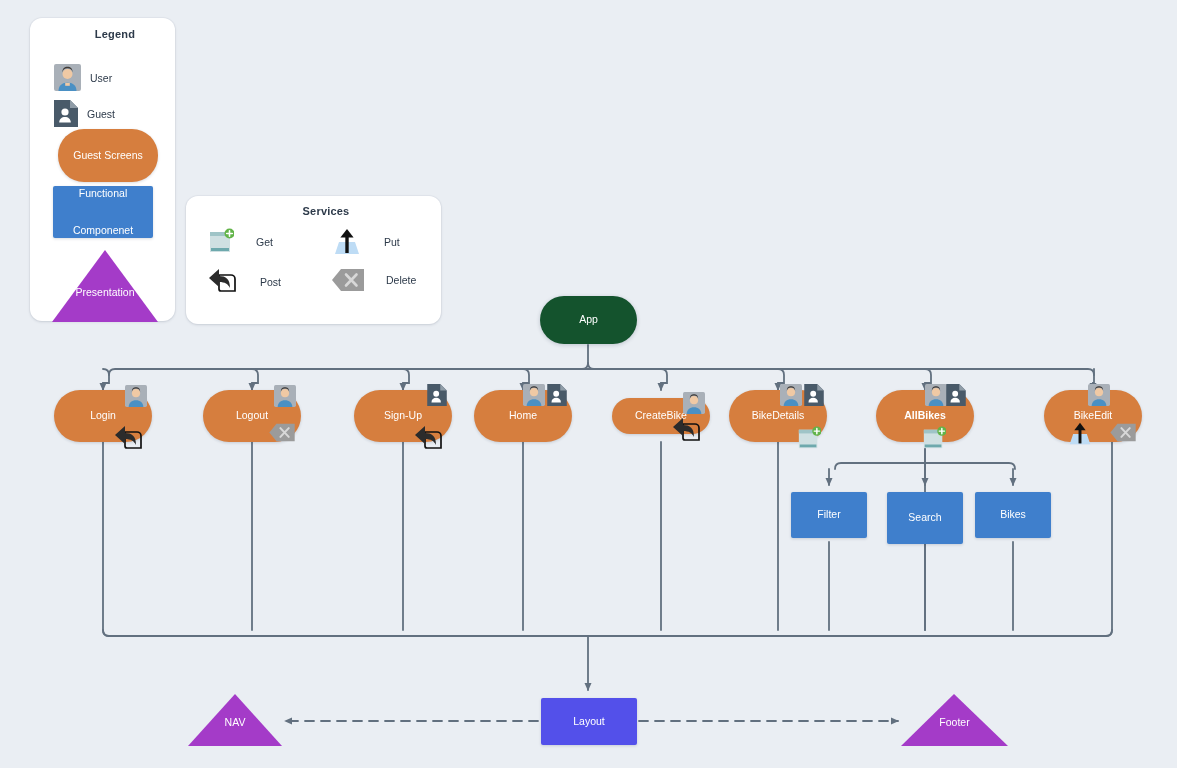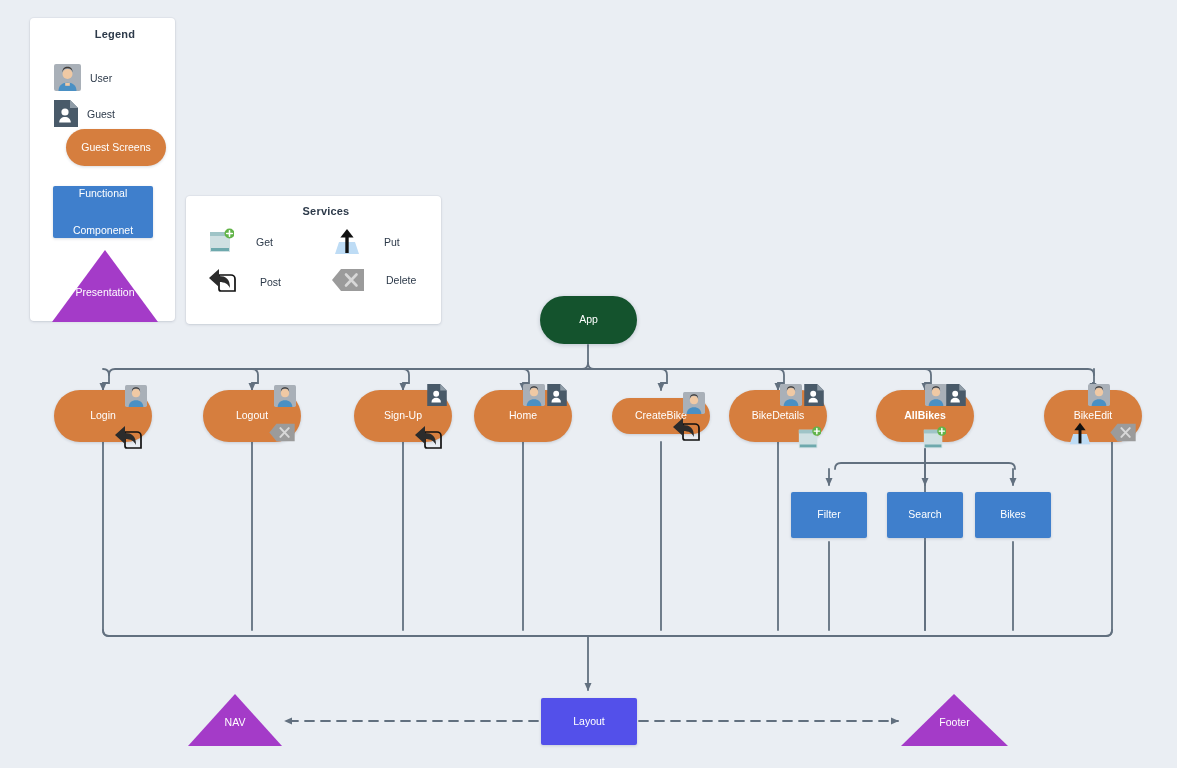--- a/index.html
+++ b/index.html
@@ -10,21 +10,21 @@
     font-family: "Liberation Sans", sans-serif;
     overflow: hidden;
   }
   #canvas { position: relative; width: 1177px; height: 768px; }
 
   
   #wires { position: absolute; inset: 0; width: 1177px; height: 768px; pointer-events: none; }
 
   
   .panel {
-    position: absolute; background: #fff; border-radius: 4px;
+    position: absolute; background: #fff; border-radius: 12px;
     box-shadow: 0 1px 3px rgba(20,35,60,.13), 0 0 0 1px rgba(20,35,60,.03);
     padding-left: 25px;
   }
   .panel-title {
     text-align: center; font-size: 11px; font-weight: bold; color: #2d3a4a;
     letter-spacing: .2px;
   }
 
   #legend-panel { left: 30px; top: 18px; width: 145px; height: 303px; }
   #legend-panel .panel-title { margin-top: 10px; }
@@ -140,21 +140,21 @@
     <div class="legend-row" style="left:24px; top:82px;">
       <svg class="ico" width="24" height="27" viewBox="0 0 24 27">
         <path d="M0 0 h16 l8 8 v19 H0 z" fill="#495a69"></path>
         <path d="M16 0 l8 8 h-8 z" fill="#8f9ca7"></path>
         <circle cx="11" cy="12" r="3.6" fill="#ffffff"></circle>
         <path d="M5.2 22.6 c0-3.6 2.6-5.6 5.8-5.6 s5.8 2 5.8 5.6 z" fill="#ffffff"></path>
       </svg>
       <span class="legend-label">Guest</span>
     </div>
 
-    <div class="node node-pill" style="left:36px; top:111px; width:100px; height:37px;">
+    <div class="node node-pill" style="left:28px; top:111px; width:100px; height:53px;">
       <span>Guest Screens</span>
     </div>
 
     <div class="node node-rect" style="left:23px; top:168px; width:100px; height:52px; flex-direction:column;">
       <span>Functional</span>
       <span>Componenet</span>
     </div>
 
     <div class="tri" style="left:22px; top:232px; width:106px; height:72px;">
       <svg class="tri-shape" width="106" height="72" viewBox="0 0 106 72">
@@ -341,21 +341,21 @@
     </svg>
     <svg class="badge ico" style="right:6px; bottom:0px;" width="26" height="19" viewBox="0 0 32 24">
       <polygon points="9,1 32,1 32,23 9,23 0,12" fill="#9b9b9b"></polygon>
       <path d="M14 6.5 L24.5 17.5 M24.5 6.5 L14 17.5" stroke="#d8d8d8" stroke-width="2.6" stroke-linecap="round"></path>
     </svg>
   </div>
 
   <div class="node node-rect" style="left:791px; top:492px; width:76px; height:46px;">
     <span>Filter</span>
   </div>
-  <div class="node node-rect" style="left:887px; top:492px; width:76px; height:46px;">
+  <div class="node node-rect" style="left:887px; top:492px; width:76px; height:52px;">
     <span>Search</span>
   </div>
   <div class="node node-rect" style="left:975px; top:492px; width:76px; height:46px;">
     <span>Bikes</span>
   </div>
 
   <div class="node node-layout" style="left:541px; top:698px; width:96px; height:47px;">
     <span>Layout</span>
   </div>
 

